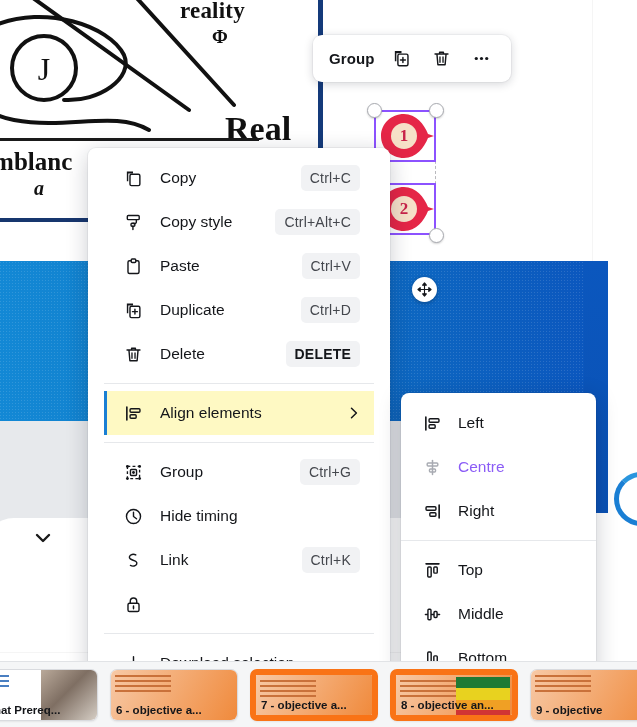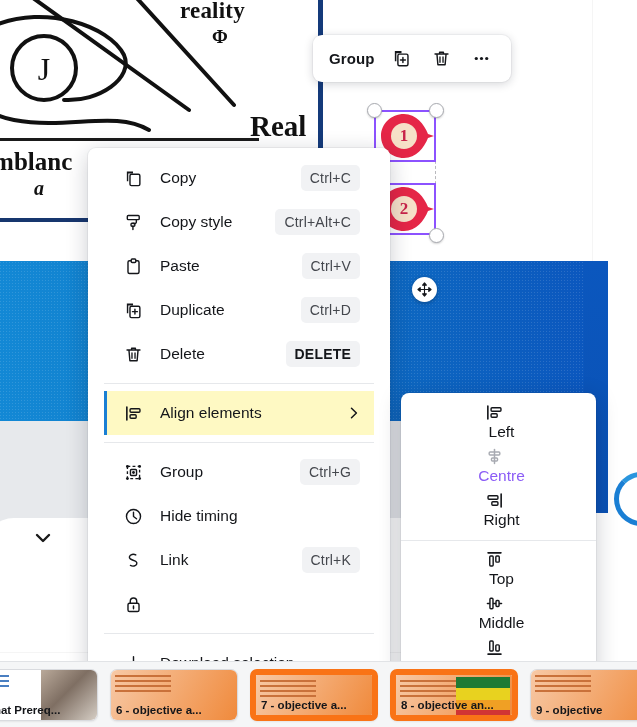--- a/index.html
+++ b/index.html
@@ -23,21 +23,21 @@
   
   .diagram { position:absolute; left:-60px; top:-60px; width:400px; height:320px; }
   .diagram svg { width:100%; height:100%; display:block; }
 
   .word {
     position:absolute; font-family:"Liberation Serif", serif;
     color:#111; font-weight:700; white-space:nowrap;
   }
   .w-reality { left:186px; top:18px; font-size:23px; letter-spacing:.2px; }
   .w-phi     { left:218px; top:46px; font-size:19px; }
-  .w-real    { left:256px; top:130px; font-size:29px; }
+  .w-real    { left:231px; top:130px; font-size:34px; }
   .w-semb    { left:-12px; top:168px; font-size:25px; }
   .w-a       { left:40px;  top:197px; font-size:20px; font-style:italic; }
 
   .hr-thin { position:absolute; left:-10px; top:158px; width:275px; height:3px; background:#1a1a1a; }
   .hr-navy { position:absolute; left:-10px; top:238px; width:330px; height:4px; background:#17366e; }
 
   
   .blue-band {
     position:absolute; left:-10px; top:281px; width:600px; height:160px;
     background:linear-gradient(90deg,#1389d6 0%, #1180cd 25%, #0e6fc3 55%, #0b57be 100%);
@@ -146,21 +146,21 @@
   .chev-right { margin-left:8px; width:12px; height:12px; flex:none; }
   .menu-sep { height:1px; background:#e6e8eb; margin:7px 0; }
 
   
   .sub-menu {
     position:absolute; left:401px; top:393px; width:195px;
     background:#ffffff; border-radius:8px;
     box-shadow:0 5px 22px rgba(16,24,40,.22), 0 0 0 1px rgba(16,24,40,.05);
     padding:8px 0;
   }
-  .sub-menu .menu-item { height:44px; padding:0 14px 0 20px;flex-direction:column; }
+  .sub-menu .menu-item { height:44px; padding:0 14px 0 20px; }
   .sub-menu .menu-item .mi-icon { margin-right:15px; }
 
   
   .slide-strip {
     position:absolute; left:0; bottom:0; width:637px; height:66px;
     background:#f5f6f7; border-top:1px solid #e1e3e6;
     display:flex; align-items:center; gap:12px; padding:0 8px; overflow:hidden;
   }
   .thumb {
     flex:none; width:128px; height:52px; background:#ffffff;

